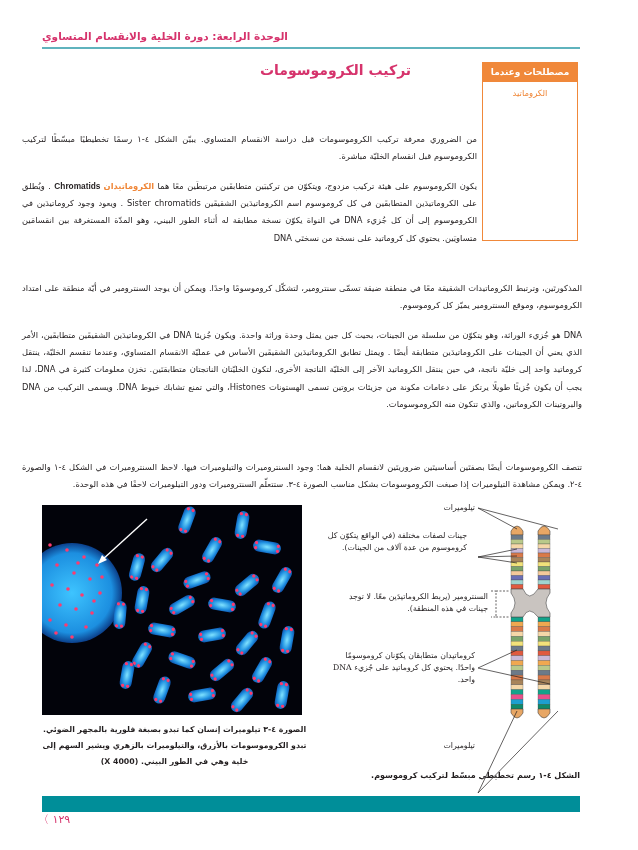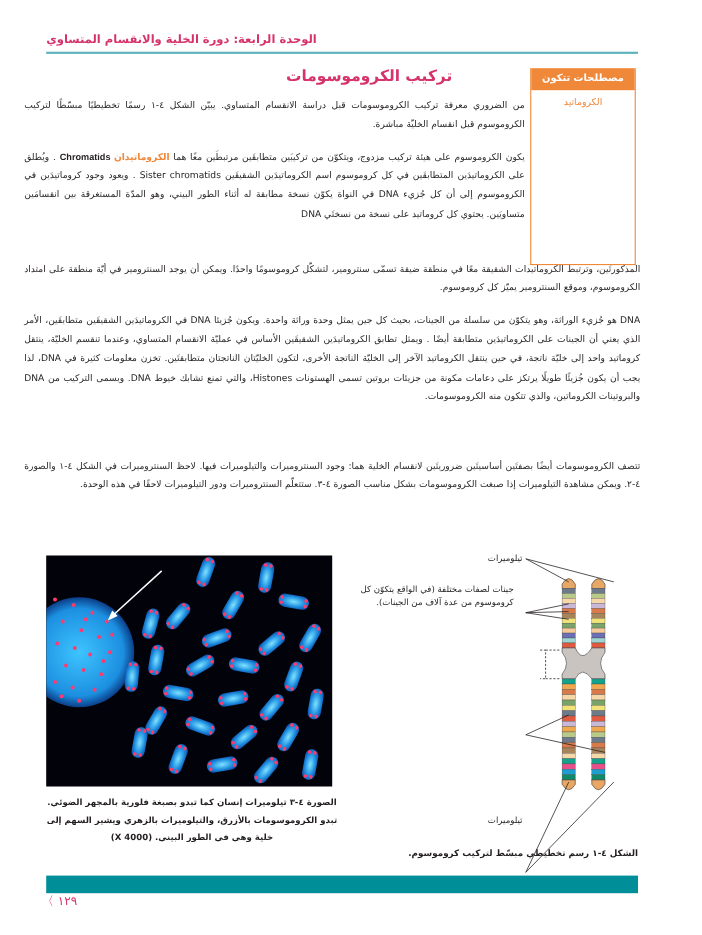--- a/index.html
+++ b/index.html
@@ -1,19 +1,19 @@
 <!DOCTYPE html>
 <html><head>
 <meta charset="utf-8">
 <style>
   html, body { margin:0; padding:0; background:#ffffff; }
   body { width:638px; height:850px; position:relative; overflow:hidden;
          font-family:"DejaVu Sans", "Liberation Sans", sans-serif; color:#231f20; }
   .abs { position:absolute; }
-  .rtl { direction:rtl; text-align:justify; text-align-last:right; }
+  .rtl { direction:rtl; text-align:justify; text-align-last:right;margin-top:44px; }
 
   #unit-header { left:42px; top:30px; width:538px; font-size:10.5px; font-weight:bold; color:#d6336c; direction:rtl; text-align:left; }
   #header-rule { left:42px; top:47px; width:538px; height:2px; background:#5fb3bd; }
 
   #sidebar-box { left:482px; top:62px; width:94px; height:178px; border:1px solid #f0883a; border-top:none; background:#fff; }
   #sidebar-head { left:0; top:0; width:94px; height:20px; background:#f0883a; color:#fff; font-size:9px; font-weight:bold; line-height:20px; text-align:center; direction:rtl; }
   #sidebar-term { left:4px; top:26px; width:86px; color:#f0883a; font-size:8.5px; font-weight:normal; direction:rtl; text-align:center; }
   #sidebar-def { left:4px; top:41px; width:86px; font-size:7.8px; line-height:15.5px; direction:rtl; text-align:right; }
   #sidebar-def b { font-family:"Liberation Sans", sans-serif; }
 
@@ -38,21 +38,21 @@
   #footer-bar { left:42px; top:796px; width:538px; height:16px; background:#008e99; }
   #page-number { left:38px; top:812px; font-size:11px; color:#d6336c; }
 </style>
 </head>
 <body>
 
 <div class="abs" id="unit-header">الوحدة الرابعة: دورة الخلية والانقسام المتساوي</div>
 <div class="abs" id="header-rule"></div>
 
 <div class="abs" id="sidebar-box">
-  <div class="abs" id="sidebar-head">مصطلحات تتكون</div>
+  <div class="abs" id="sidebar-head">مصطلحات وعندما</div>
   <div class="abs" id="sidebar-term">الكروماتيد</div>
 </div>
 
 <div class="abs" id="section-title">تركيب الكروموسومات</div>
 
 <div class="abs rtl para" id="p1">من الضروري معرفة تركيب الكروموسومات قبل دراسة الانقسام المتساوي. يبيّن الشكل ٤-١ رسمًا تخطيطيًا مبسّطًا لتركيب الكروموسوم قبل انقسام الخليّة مباشرة.</div>
 <div class="abs rtl para" id="p2"><span>يكون الكروموسوم على هيئة تركيب مزدوج، ويتكوّن من تركيبَين متطابقَين مرتبطَين معًا هما </span><span class="hl">الكروماتيدان</span><span class="en"> Chromatids</span><span> . ويُطلق على الكروماتيدَين المتطابقَين في كل كروموسوم اسم الكروماتيدَين الشقيقَين Sister chromatids . ويعود وجود كروماتيدَين في الكروموسوم إلى أن كل جُزيء DNA في النواة يكوّن نسخة مطابقة له أثناء الطور البيني، وهو المدّة المستغرقة بين انقسامَين متساويَين. يحتوي كل كروماتيد على نسخة من نسختَي DNA</span></div>
 <div class="abs rtl para" id="p2b">المذكورتَين، وترتبط الكروماتيدات الشقيقة معًا في منطقة ضيقة تسمّى سنترومير، لتشكّل كروموسومًا واحدًا. ويمكن أن يوجد السنترومير في أيّة منطقة على امتداد الكروموسوم، وموقع السنترومير يميّز كل كروموسوم.</div>
 <div class="abs rtl para" id="p3">DNA هو جُزيء الوراثة، وهو يتكوّن من سلسلة من الجينات، بحيث كل جين يمثل وحدة وراثة واحدة. ويكون جُزيئا DNA في الكروماتيدَين الشقيقَين متطابقَين، الأمر الذي يعني أن الجينات على الكروماتيدَين متطابقة أيضًا . ويمثل تطابق الكروماتيدَين الشقيقَين الأساس في عمليّة الانقسام المتساوي، وعندما تنقسم الخليّة، ينتقل كروماتيد واحد إلى خليّة ناتجة، في حين ينتقل الكروماتيد الآخر إلى الخليّة الناتجة الأخرى، لتكون الخليّتان الناتجتان متطابقتَين. تخزن معلومات كثيرة في DNA، لذا يجب أن يكون جُزيئًا طويلًا يرتكز على دعامات مكونة من جزيئات بروتين تسمى الهستونات Histones، والتي تمنع تشابك خيوط DNA. ويسمى التركيب من DNA والبروتينات الكروماتين، والذي تتكون منه الكروموسومات.</div>
 <div class="abs rtl para" id="p4">تتصف الكروموسومات أيضًا بصفتَين أساسيتَين ضروريتَين لانقسام الخلية هما: وجود السنتروميرات والتيلوميرات فيها. لاحظ السنتروميرات في الشكل ٤-١ والصورة ٤-٢. ويمكن مشاهدة التيلوميرات إذا صبغت الكروموسومات بشكل مناسب الصورة ٤-٣. ستتعلّم السنتروميرات ودور التيلوميرات لاحقًا في هذه الوحدة.</div>
@@ -377,18 +377,20 @@
       <line x1="186" y1="96" x2="200" y2="96" stroke-dasharray="2,1.5"></line>
       <line x1="186" y1="122" x2="200" y2="122" stroke-dasharray="2,1.5"></line>
       <line x1="168" y1="173" x2="207" y2="155"></line>
       <line x1="168" y1="173" x2="240" y2="189"></line>
       <line x1="168" y1="298" x2="207" y2="216"></line>
       <line x1="168" y1="298" x2="248" y2="216"></line>
     </g>
   </svg>
   <div class="lbl" style="left:20px; top:7px; width:145px;">تيلوميرات</div>
   <div class="lbl" style="left:12px; top:35px; width:145px;">جينات لصفات مختلفة (في الواقع يتكوّن كل كروموسوم من عدة آلاف من الجينات).</div>
+  <div class="lbl" style="left:20px; top:96px; width:158px;">السنترومير (يربط الكروماتيدَين معًا. لا توجد جينات في هذه المنطقة).</div>
+  <div class="lbl" style="left:20px; top:155px; width:145px;">كروماتيدان متطابقان يكوّنان كروموسومًا واحدًا. يحتوي كل كروماتيد على جُزيء DNA واحد.</div>
   <div class="lbl" style="left:20px; top:245px; width:145px;">تيلوميرات</div>
 </div>
 <div class="abs" id="fig-caption">الشكل ٤-١   رسم تخطيطي مبسّط لتركيب كروموسوم.</div>
 
 <div class="abs" id="footer-bar"></div>
 <div class="abs" id="page-number"><span>〈</span> <span>١٢٩</span></div>
 
 </body></html>

